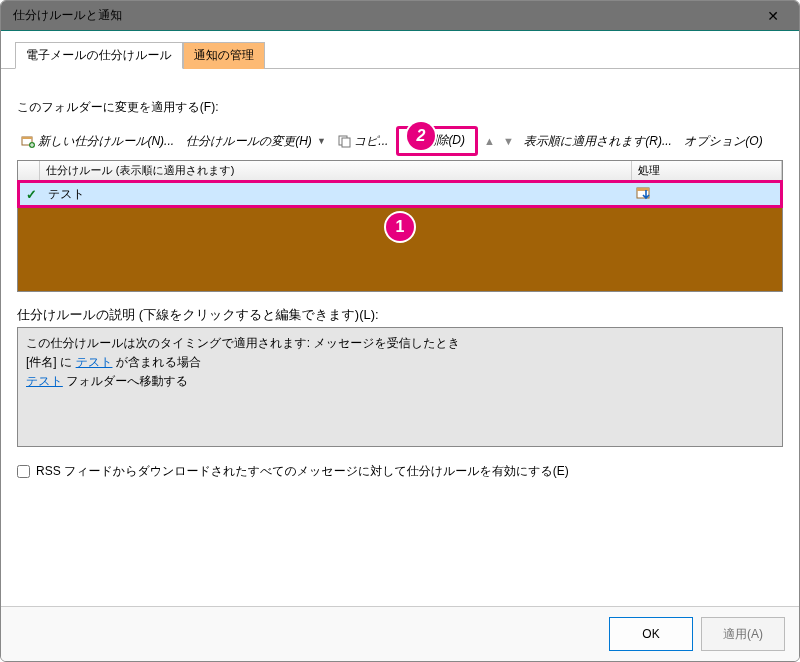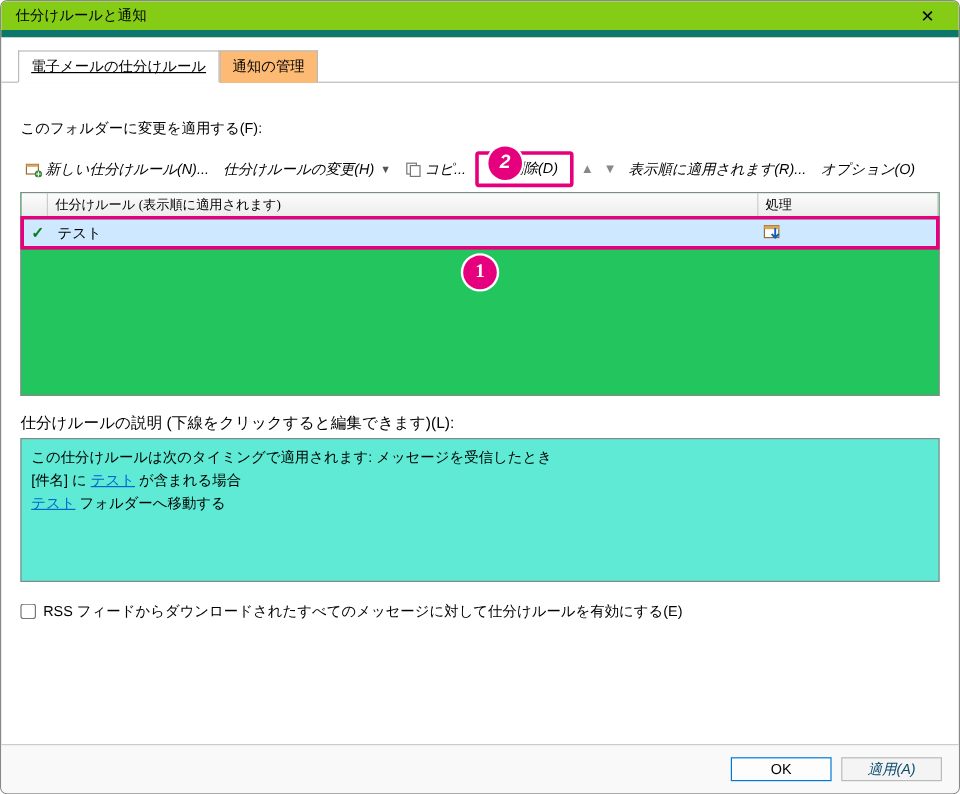--- a/index.html
+++ b/index.html
@@ -16,22 +16,22 @@
     border-radius: 6px;
     overflow: hidden;
   }
   
   .titlebar {
     display: flex;
     align-items: center;
     justify-content: space-between;
     height: 30px;
     padding: 0 8px 0 12px;
-    background: #84cc16;
-    border-bottom: 6px solid #0f766e;
+    background: #737373;
+    border-bottom: 1px solid #0f766e;
   }
   .titlebar .title { font-size: 12px; }
   .titlebar .close {
     width: 36px; height: 24px;
     display:flex;align-items:center;justify-content:center;
     font-size:14px;
     color:#000;
     cursor:pointer;
   }
   
@@ -47,21 +47,20 @@
     border-bottom: none;
     background:#fdba74;
     position: relative;
     top:1px;
     cursor:pointer;
     font-size:12px;
   }
   .tab.active {
     background:#fff;
     border-bottom:1px solid #fff;
-    text-decoration:underline;
   }
   .content { padding: 10px 16px 8px 16px; }
   
   .folder-row {
     display:flex;
     align-items:center;
     gap:8px;
     margin: 20px 0 10px 0;
   }
   .folder-row label { white-space:nowrap; }
@@ -105,24 +104,23 @@
   .tb-drop{font-size:9px;color:#555;margin-left:2px;}
   .tb-arrow{color:#888;font-size:11px;padding:0 2px;cursor:pointer;}
   .delete-highlight{
     border:3px solid #e6007e;
     border-radius:3px;
     padding:1px 6px 2px 6px;
   }
   
   .rules-box{
     border:1px solid #888;
-    height:170px;
+    height:132px;
     position:relative;
-    background:#22c55e;
-    font-family:Liberation Serif, serif;
+    background:#a16207;
   }
   .rules-header{
     display:flex;
     height:20px;
     background:linear-gradient(#fdfdfd,#ececec);
     border-bottom:1px solid #aaa;
     font-size:11px;
   }
   .rules-header .col{
     padding:2px 6px;
@@ -146,21 +144,21 @@
   .rules-row .col{padding:1px 6px;}
   .rules-row .chk{color:#0a7d24;font-weight:bold;font-size:13px;}
   .rules-row .action-icon{width:150px;padding-left:6px;}
   .action-icon svg{display:block;}
   
   .desc-label{margin:14px 0 3px 0;font-size:13px;}
   .desc-box{
     border:1px solid #888;
     height:120px;
     padding:6px 8px;
-    background:#5eead4;
+    background:#e5e5e5;
     line-height:1.6;
   }
   .desc-box a{color:#0066cc;text-decoration:underline;cursor:pointer;}
   
   .rss-row{
     margin:16px 0 0 0;
     display:flex;align-items:center;gap:6px;
   }
   .rss-row input{margin:0;}
   
@@ -168,29 +166,29 @@
     position:absolute;
     bottom:0;left:0;right:0;
     border-top:1px solid #ccc;
     padding:10px 14px;
     display:flex;
     justify-content:flex-end;
     gap:8px;
     background:#f9f9f9;
   }
   .btn{
-    min-width:84px;height:20px;
+    min-width:84px;height:34px;
     border:1px solid #888;
     background:#fdfdfd;
     cursor:pointer;
     font-size:12px;
     padding:0 10px;
   }
   .btn.primary{border:1px solid #0078d4;}
-  .btn.disabled{color:#0c4a6e;border-color:#bbb;background:#f4f4f4;cursor:default;font-style:italic;}
+  .btn.disabled{color:#737373;border-color:#bbb;background:#f4f4f4;cursor:default;}
   
   .badge{
     position:absolute;
     width:28px;height:28px;border-radius:50%;
     background:#e6007e;color:#fff;
     display:flex;align-items:center;justify-content:center;
     font-weight:bold;font-size:16px;
     box-shadow:0 0 0 2px #fff;
     z-index:10;
   }

